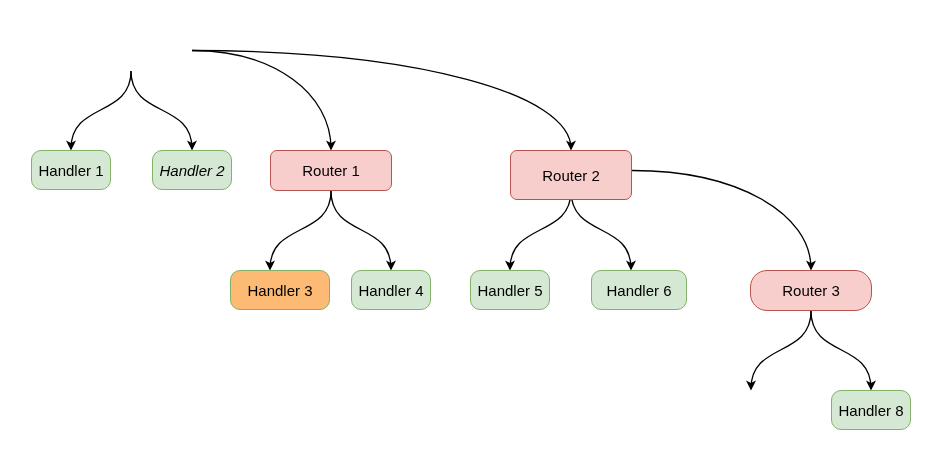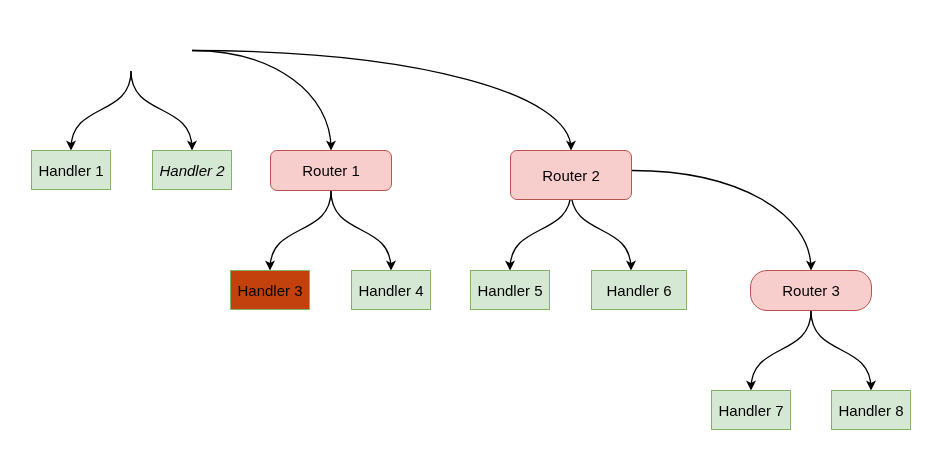--- a/index.html
+++ b/index.html
@@ -23,20 +23,21 @@
     position: absolute;
     display: flex;
     align-items: center;
     justify-content: center;
     box-sizing: border-box;
     text-align: center;
     font-size: 15px;
     line-height: 19px;
     color: #000000;
     cursor: default;
+    border-radius: 10px;
   }
   .node.router { border-radius: 7px; border: 1px solid; }
   .node.handler { border: 1px solid; }
   .node .label { white-space: nowrap; }
 </style>
 </head>
 <body>
 
 <div class="canvas" style="background: rgb(255, 255, 255);">
   <svg class="edges" width="941" height="461" viewBox="0 0 941 461" xmlns="http://www.w3.org/2000/svg">
@@ -71,21 +72,21 @@
       <div class="node router" style="left: 270px; top: 150px; width: 122px; height: 41px; background: rgb(248, 206, 204); border-color: rgb(184, 84, 80);">
         <div class="label">
           <div>Router 1</div>
         </div>
       </div>
       <div class="node router" style="left: 510px; top: 150px; width: 122px; height: 50px; background: rgb(248, 206, 204); border-color: rgb(184, 84, 80);">
         <div class="label">
           <div>Router 2</div>
         </div>
       </div>
-      <div class="node handler" style="left: 230px; top: 270px; width: 80px; height: 40px; background: #c2410c; border-color: rgb(130, 179, 102);">
+      <div class="node handler" style="left: 230px; top: 270px; width: 100px; height: 40px; background: #fdba74; border-color: rgb(130, 179, 102);">
         <div class="label">
           <div>Handler 3</div>
         </div>
       </div>
       <div class="node handler" style="left: 351px; top: 270px; width: 80px; height: 40px; background: rgb(213, 232, 212); border-color: rgb(130, 179, 102);">
         <div class="label">
           <div>Handler 4</div>
         </div>
       </div>
       <div class="node handler" style="left: 470px; top: 270px; width: 80px; height: 40px; background: rgb(213, 232, 212); border-color: rgb(130, 179, 102);">
@@ -96,24 +97,19 @@
       <div class="node handler" style="left: 591px; top: 270px; width: 96px; height: 40px; background: rgb(213, 232, 212); border-color: rgb(130, 179, 102);">
         <div class="label">
           <div>Handler 6</div>
         </div>
       </div>
       <div class="node router" style="left: 750px; top: 270px; width: 122px; height: 41px; background: rgb(248, 206, 204); border-color: rgb(184, 84, 80); border-radius: 17px;">
         <div class="label">
           <div>Router 3</div>
         </div>
       </div>
-      <div class="node handler" style="left: 711px; top: 390px; width: 80px; height: 40px; background: rgb(213, 232, 212); border-color: rgb(130, 179, 102);">
-        <div class="label">
-          <div>Handler 7</div>
-        </div>
-      </div>
       <div class="node handler" style="left: 831px; top: 390px; width: 80px; height: 40px; background: rgb(213, 232, 212); border-color: rgb(130, 179, 102);">
         <div class="label">
           <div>Handler 8</div>
         </div>
       </div>
     </div>
 </div>
 
 </body></html>

